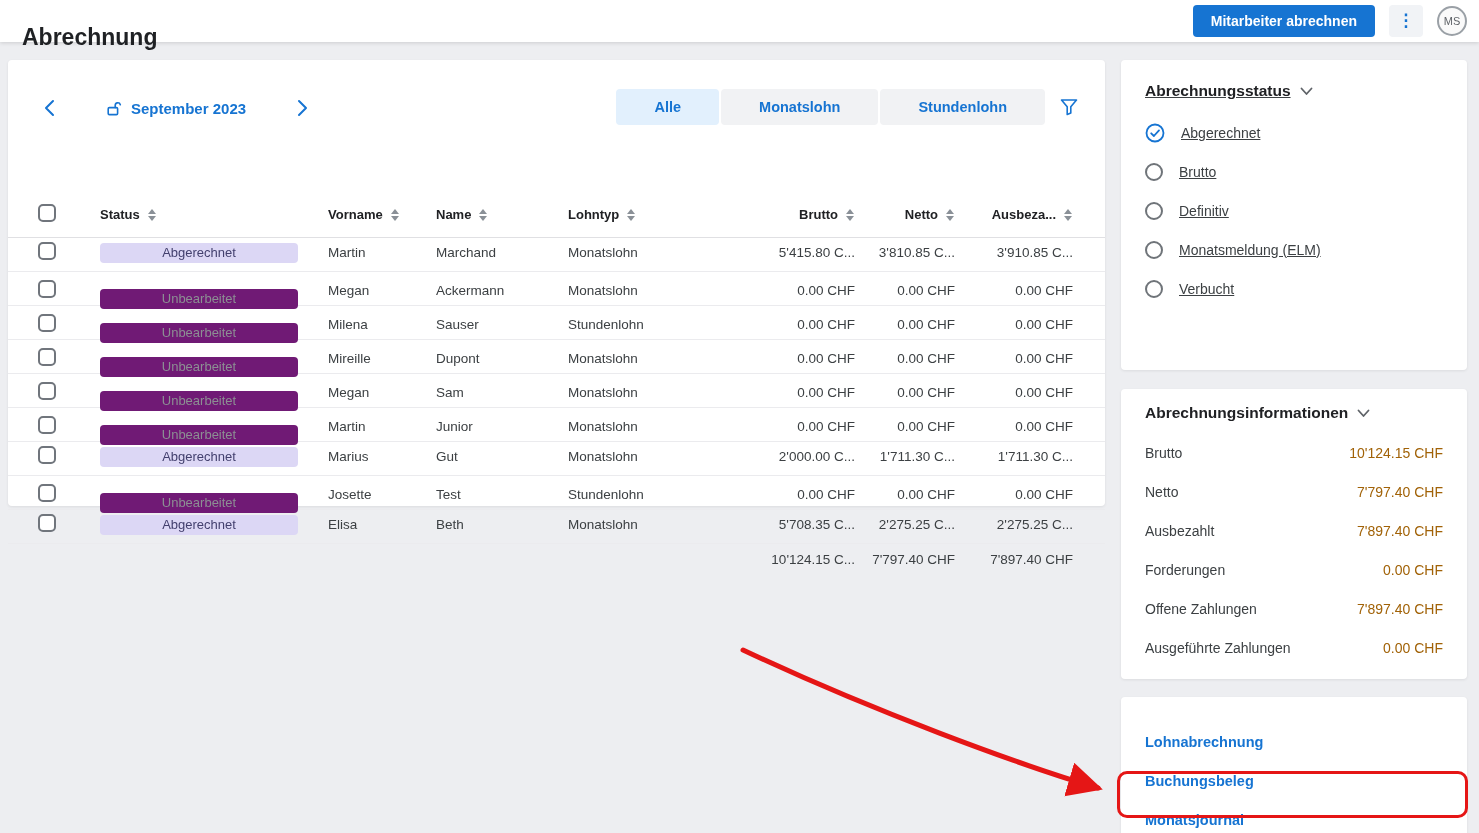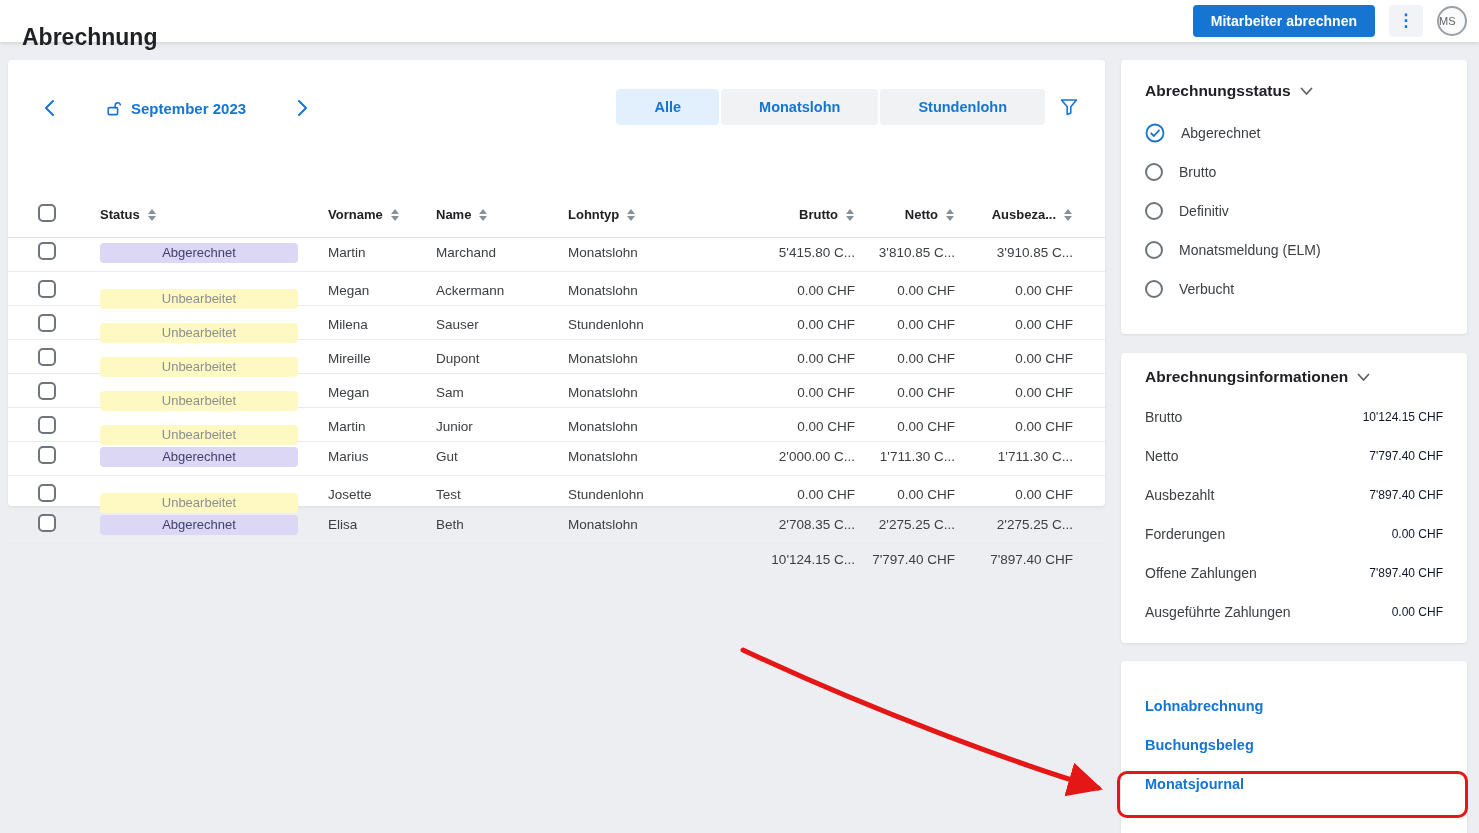--- a/index.html
+++ b/index.html
@@ -31,21 +31,21 @@
     height:32px;padding:0 18px;font-size:14px;font-weight:700;
     font-family:inherit;cursor:pointer;
   }
   .btn-more{
     width:34px;height:32px;border:none;border-radius:4px;background:#f1f3f6;
     color:var(--accent-blue);font-size:17px;font-weight:700;cursor:pointer;line-height:32px;
   }
   .avatar{
     width:30px;height:30px;border-radius:50%;border:2px solid #9aa0a6;
     background:#fafafa;color:#5f6368;font-size:11px;font-weight:400;
-    display:flex;align-items:center;justify-content:flex-start;cursor:pointer;
+    display:flex;align-items:center;justify-content:center;cursor:pointer;
   }
 
   
   .card{background:#fff;border-radius:4px;box-shadow:0 1px 3px rgba(0,0,0,.08);}
 
   .main-card{position:absolute;left:8px;top:60px;width:1097px;height:446px;}
 
   
   .date-nav{position:absolute;top:34px;left:30px;display:flex;align-items:center;}
   .nav-btn{background:none;border:none;cursor:pointer;padding:4px;display:flex;}
@@ -76,38 +76,38 @@
   .c-num{text-align:right;}
   .checkbox{
     width:18px;height:18px;border:2px solid #70757c;border-radius:5px;background:#fff;
     display:inline-block;cursor:pointer;
   }
   .badge{
     display:block;width:198px;height:20px;line-height:20px;border-radius:4px;
     text-align:center;font-size:13px;
   }
   .badge[data-status="abgerechnet"]{background:#dcd7f5;color:#43406e;}
-  .badge[data-status="unbearbeitet"]{background:#fef9c3;color:#8c8f93;margin-top:17px;}
+  .badge[data-status="unbearbeitet"]{background:#701a75;color:#8c8f93;margin-top:17px;}
 
   
   .side{position:absolute;left:1121px;top:60px;width:346px;}
   .side .card{width:346px;}
-  .card-status{height:274px;padding:22px 24px 0;}
+  .card-status{height:310px;padding:22px 24px 0;text-decoration:underline;}
   .card-info{height:290px;padding:15px 24px 0;margin-top:19px;}
   .card-docs{height:183px;padding:16px 24px 0;margin-top:18px;}
   .sec-title{display:flex;align-items:center;gap:9px;cursor:pointer;}
   .sec-title span{font-size:15.5px;font-weight:700;color:#202124;}
   .status-list{margin-top:13px;}
   .status-item{display:flex;align-items:center;gap:16px;height:39px;cursor:pointer;}
   .status-item .label{font-size:14px;color:#3c4043;}
   .radio-off{width:18px;height:18px;border:2px solid #6f7479;border-radius:50%;display:inline-block;}
   .info-list{margin-top:11px;}
   .info-row{display:flex;align-items:center;justify-content:space-between;height:39px;}
   .info-row .label{font-size:14px;color:#3c4043;}
-  .info-row .value{font-size:12px;color:#0f172a;}
+  .info-row .value{font-size:14px;color:#a16207;}
   .doc-list{margin-top:9px;}
   .doc-link{display:flex;align-items:center;height:39px;color:var(--accent-blue);
     font-size:14.5px;font-weight:700;cursor:pointer;text-decoration:none;}
 
   
   .annot-box{
     position:absolute;left:1117px;top:771px;width:351px;height:47px;
     border:3px solid var(--annotation-red);border-radius:10px;z-index:8;pointer-events:none;
   }
   .annot-arrow{position:absolute;left:700px;top:625px;z-index:8;pointer-events:none;}
@@ -320,21 +320,21 @@
       </div>
 
       <div class="trow">
         <div><span class="checkbox"></span></div>
         <div>
             <span class="badge" data-status="abgerechnet">Abgerechnet</span>
           </div>
         <div>Elisa</div>
         <div>Beth</div>
         <div>Monatslohn</div>
-        <div class="c-num">2'708.35 C...</div>
+        <div class="c-num">5'708.35 C...</div>
         <div class="c-num">2'275.25 C...</div>
         <div class="c-num">2'275.25 C...</div>
       </div>
 
       <div class="trow foot">
         <div></div>
           <div></div>
           <div></div>
           <div></div>
           <div></div>

